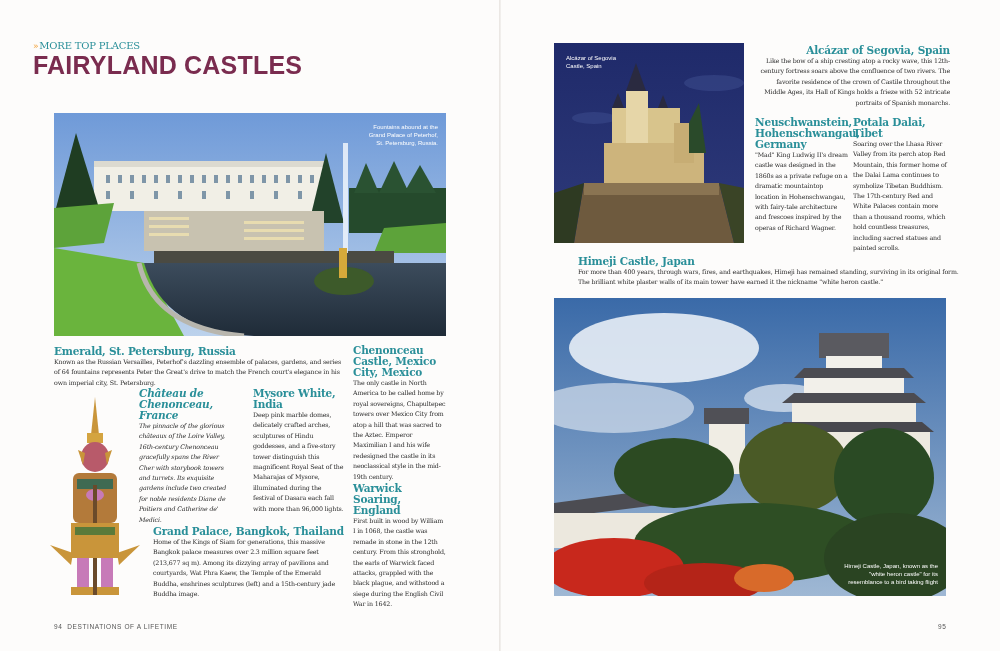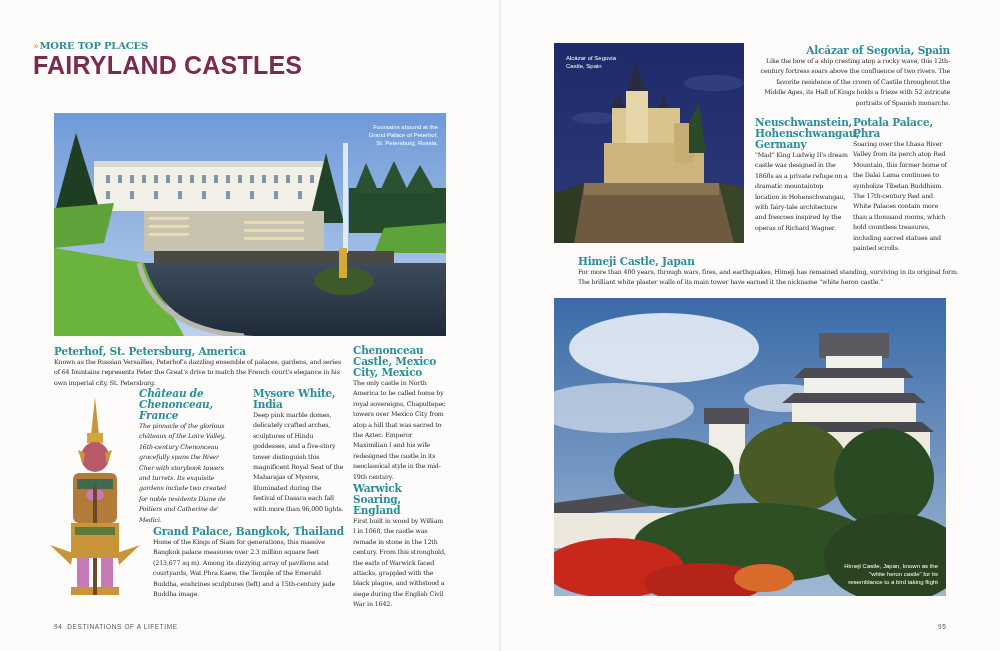--- a/index.html
+++ b/index.html
@@ -1,21 +1,21 @@
 <!DOCTYPE html>
 <html><head>
 <meta charset="utf-8">
 <style>
   html, body { margin:0; padding:0; }
   body { width:1000px; height:651px; background:#fdfcfb; position:relative; overflow:hidden;
          font-family:"DejaVu Serif", serif; color:#2b2b2b; }
   .abs { position:absolute; }
   .spine { position:absolute; left:499px; top:0; width:2px; height:651px;
            background:linear-gradient(to right,#e8e4e0,#f4f2f0); }
-  .kicker { left:33px; top:40px; font-size:10px; font-weight:bold; color:#2a8f99; letter-spacing:-0.2px; }
+  .kicker { left:33px; top:40px; font-size:10px; font-weight:normal; color:#2a8f99; letter-spacing:-0.2px; }
   .kicker .arr { color:#f2a23a; font-size:9px; margin-right:1px; }
   .title { left:33px; top:52px; font-family:"Liberation Sans", sans-serif; font-weight:bold;
            color:#7a2c4f; font-size:25px; line-height:26px; letter-spacing:0.2px; }
   .photo { position:absolute; overflow:hidden; }
   .cap { position:absolute; color:#fff; font-family:"Liberation Sans", sans-serif; font-size:6px; line-height:8px; }
   .hd { color:#2a8f99; font-weight:bold; font-size:10.5px; line-height:11px; letter-spacing:-0.2px; }
   .bd { font-size:6.3px; line-height:10.4px; color:#2b2b2b; letter-spacing:-0.15px; }
   .folio { font-family:"Liberation Sans", sans-serif; font-size:6.5px; color:#555; letter-spacing:0.6px; }
 </style>
 </head>
@@ -102,21 +102,21 @@
 
     <path d="M90,150 Q110,220 200,223 L392,223 L392,150 Z" fill="url(#water1)"></path>
     <path d="M85,150 Q100,215 190,223" stroke="#b8b6ae" stroke-width="5" fill="none"></path>
     <ellipse cx="290" cy="168" rx="30" ry="14" fill="#3d5a2a"></ellipse>
     <rect x="285" y="135" width="8" height="30" fill="#d6a93a"></rect>
   </svg>
   <div class="cap" style="right:8px; top:10px; width:70px; text-align:right;">Fountains abound at the Grand Palace of Peterhof, St. Petersburg, Russia.</div>
 </div>
 
 <div class="abs" style="left:54px; top:346px; width:292px;">
-  <div class="hd">Peterhof, St. Petersburg, America</div>
+  <div class="hd">Emerald, St. Petersburg, Russia</div>
   <div class="bd">Known as the Russian Versailles, Peterhof's dazzling ensemble of palaces, gardens, and series of 64 fountains represents Peter the Great's drive to match the French court's elegance in his own imperial city, St. Petersburg.</div>
 </div>
 
 <div class="photo" style="left:45px; top:395px; width:100px; height:210px;">
   <svg width="100" height="210" viewBox="0 0 100 210">
     <polygon points="50,2 46,40 54,40" fill="#c9953a"></polygon>
     <rect x="42" y="38" width="16" height="10" fill="#d4a440"></rect>
     <ellipse cx="50" cy="62" rx="14" ry="15" fill="#b85a6a"></ellipse>
     <polygon points="33,55 38,70 40,58" fill="#c9953a"></polygon>
       <polygon points="67,55 62,70 60,58" fill="#c9953a"></polygon>
@@ -197,21 +197,21 @@
   <div class="hd">Alcázar of Segovia, Spain</div>
   <div class="bd">Like the bow of a ship cresting atop a rocky wave, this 12th-century fortress soars above the confluence of two rivers. The favorite residence of the crown of Castile throughout the Middle Ages, its Hall of Kings holds a frieze with 52 intricate portraits of Spanish monarchs.</div>
 </div>
 
 <div class="abs" style="left:755px; top:117px; width:93px;">
   <div class="hd">Neuschwanstein, Hohenschwangau, Germany</div>
   <div class="bd">"Mad" King Ludwig II's dream castle was designed in the 1860s as a private refuge on a dramatic mountaintop location in Hohenschwangau, with fairy-tale architecture and frescoes inspired by the operas of Richard Wagner.</div>
 </div>
 
 <div class="abs" style="left:853px; top:117px; width:95px;">
-  <div class="hd">Potala Palace, Phra</div>
+  <div class="hd">Potala Dalai, Tibet</div>
   <div class="bd">Soaring over the Lhasa River Valley from its perch atop Red Mountain, this former home of the Dalai Lama continues to symbolize Tibetan Buddhism. The 17th-century Red and White Palaces contain more than a thousand rooms, which hold countless treasures, including sacred statues and painted scrolls.</div>
 </div>
 
 <div class="abs" style="left:578px; top:256px; width:392px;">
   <div class="hd">Himeji Castle, Japan</div>
   <div class="bd">For more than 400 years, through wars, fires, and earthquakes, Himeji has remained standing, surviving in its original form. The brilliant white plaster walls of its main tower have earned it the nickname "white heron castle."</div>
 </div>
 
 <div class="photo" style="left:554px; top:298px; width:392px; height:298px;">
   <svg width="392" height="298" viewBox="0 0 392 298">

